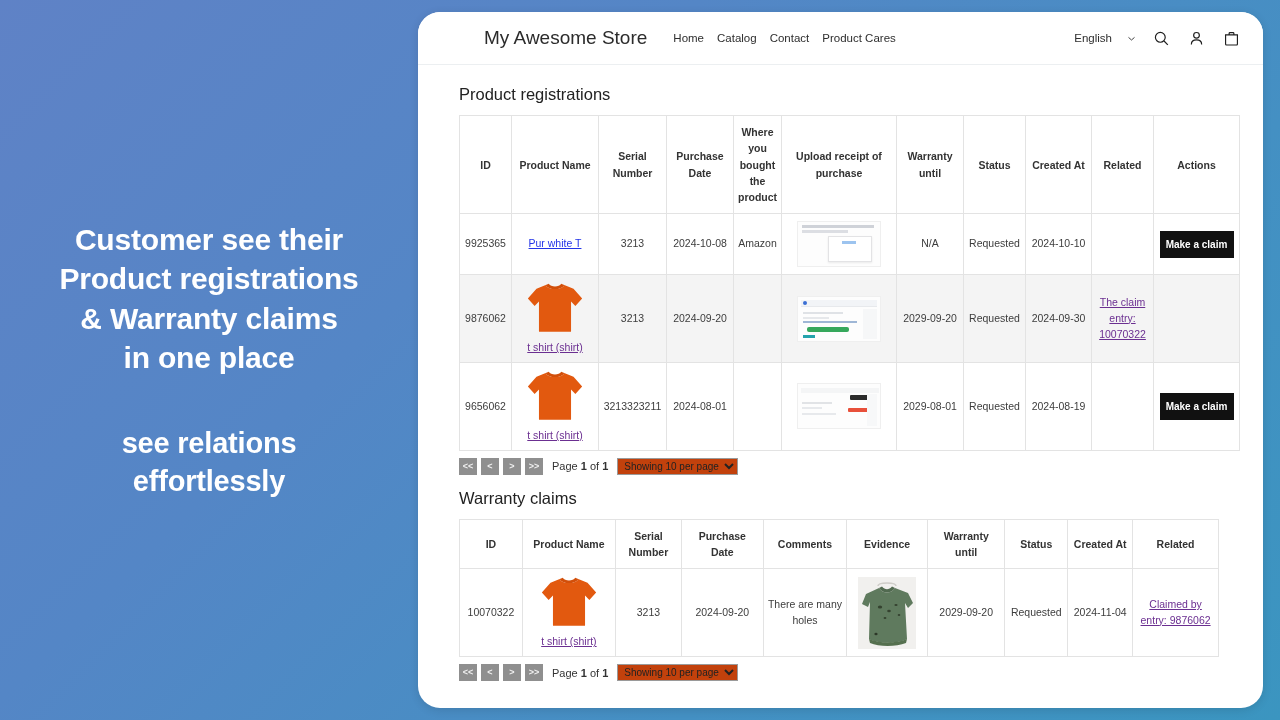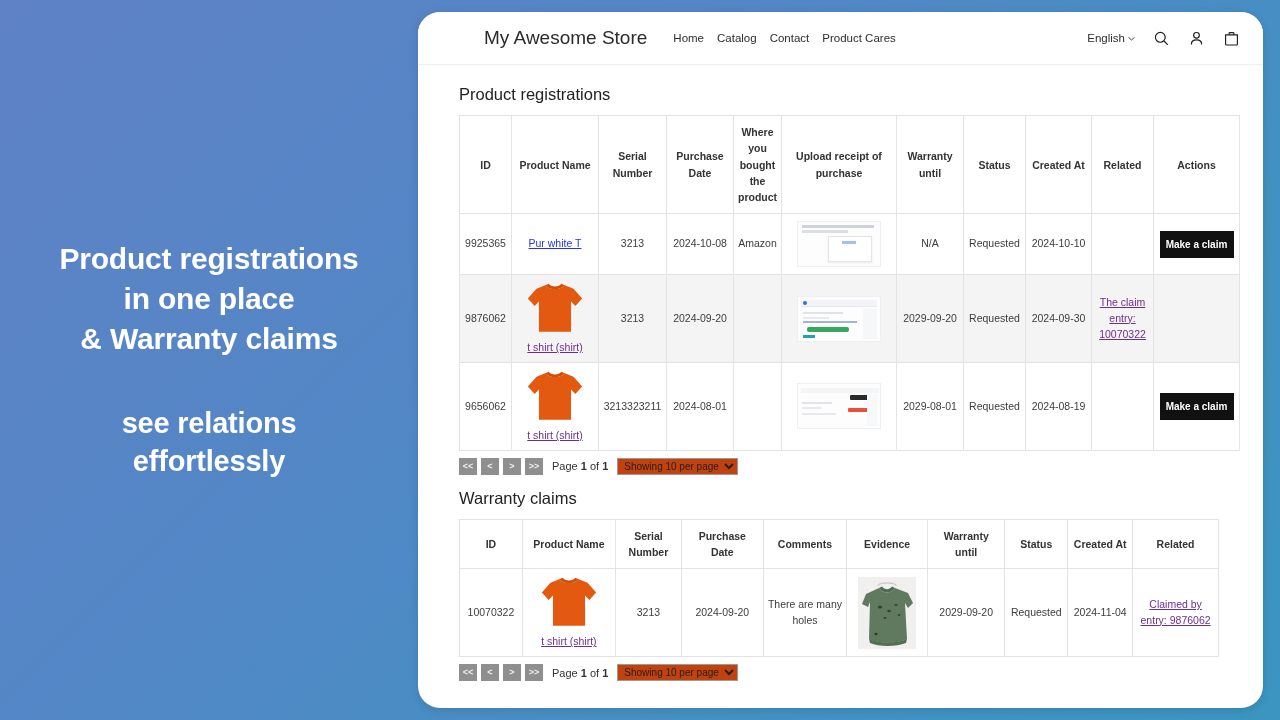--- a/index.html
+++ b/index.html
@@ -53,21 +53,21 @@
     margin-right: 26px; white-space: nowrap;
   }
   #nav { display: flex; align-items: center; gap: 13px; }
   #nav .nav-link {
     font-size: 11.5px; color: #2e2e2e; text-decoration: none; white-space: nowrap;
   }
   #header-right {
     margin-left: auto;
     display: flex; align-items: center; gap: 16px;
   }
-  #lang { display: flex; align-items: center; gap: 2px; font-size: 11.5px; color: #2e2e2e; }
+  #lang { display: flex; align-items: center; gap: 15px; font-size: 11.5px; color: #2e2e2e; }
   .hicon { width: 19px; height: 19px; display: block; color: #1f1f1f; }
   .chev { width: 9px; height: 9px; }
 
   
   #page-body { padding: 20px 20px 0 41px; height: 643px; overflow: hidden; }
   .section-title {
     font-size: 16.5px; color: #222; font-weight: 400;
     margin: 0 0 11px 0;
   }
   .section-title.second { margin-top: 13px; }
@@ -213,23 +213,24 @@
     background: #c2410c;
     color: #222;
     height: 17px;
   }
 </style>
 </head>
 <body>
 
 <div id="promo">
   <div class="block block-1">
+    <span class="line">Customer see their</span>
     <span class="line">Product registrations</span>
+    <span class="line">&amp; Warranty claims</span>
     <span class="line">in one place</span>
-    <span class="line">&amp; Warranty claims</span>
   </div>
   <div class="block block-2">
     <span class="line">see relations</span>
     <span class="line">effortlessly</span>
   </div>
 </div>
 
 <div id="store-card">
 
   <div id="store-header">

